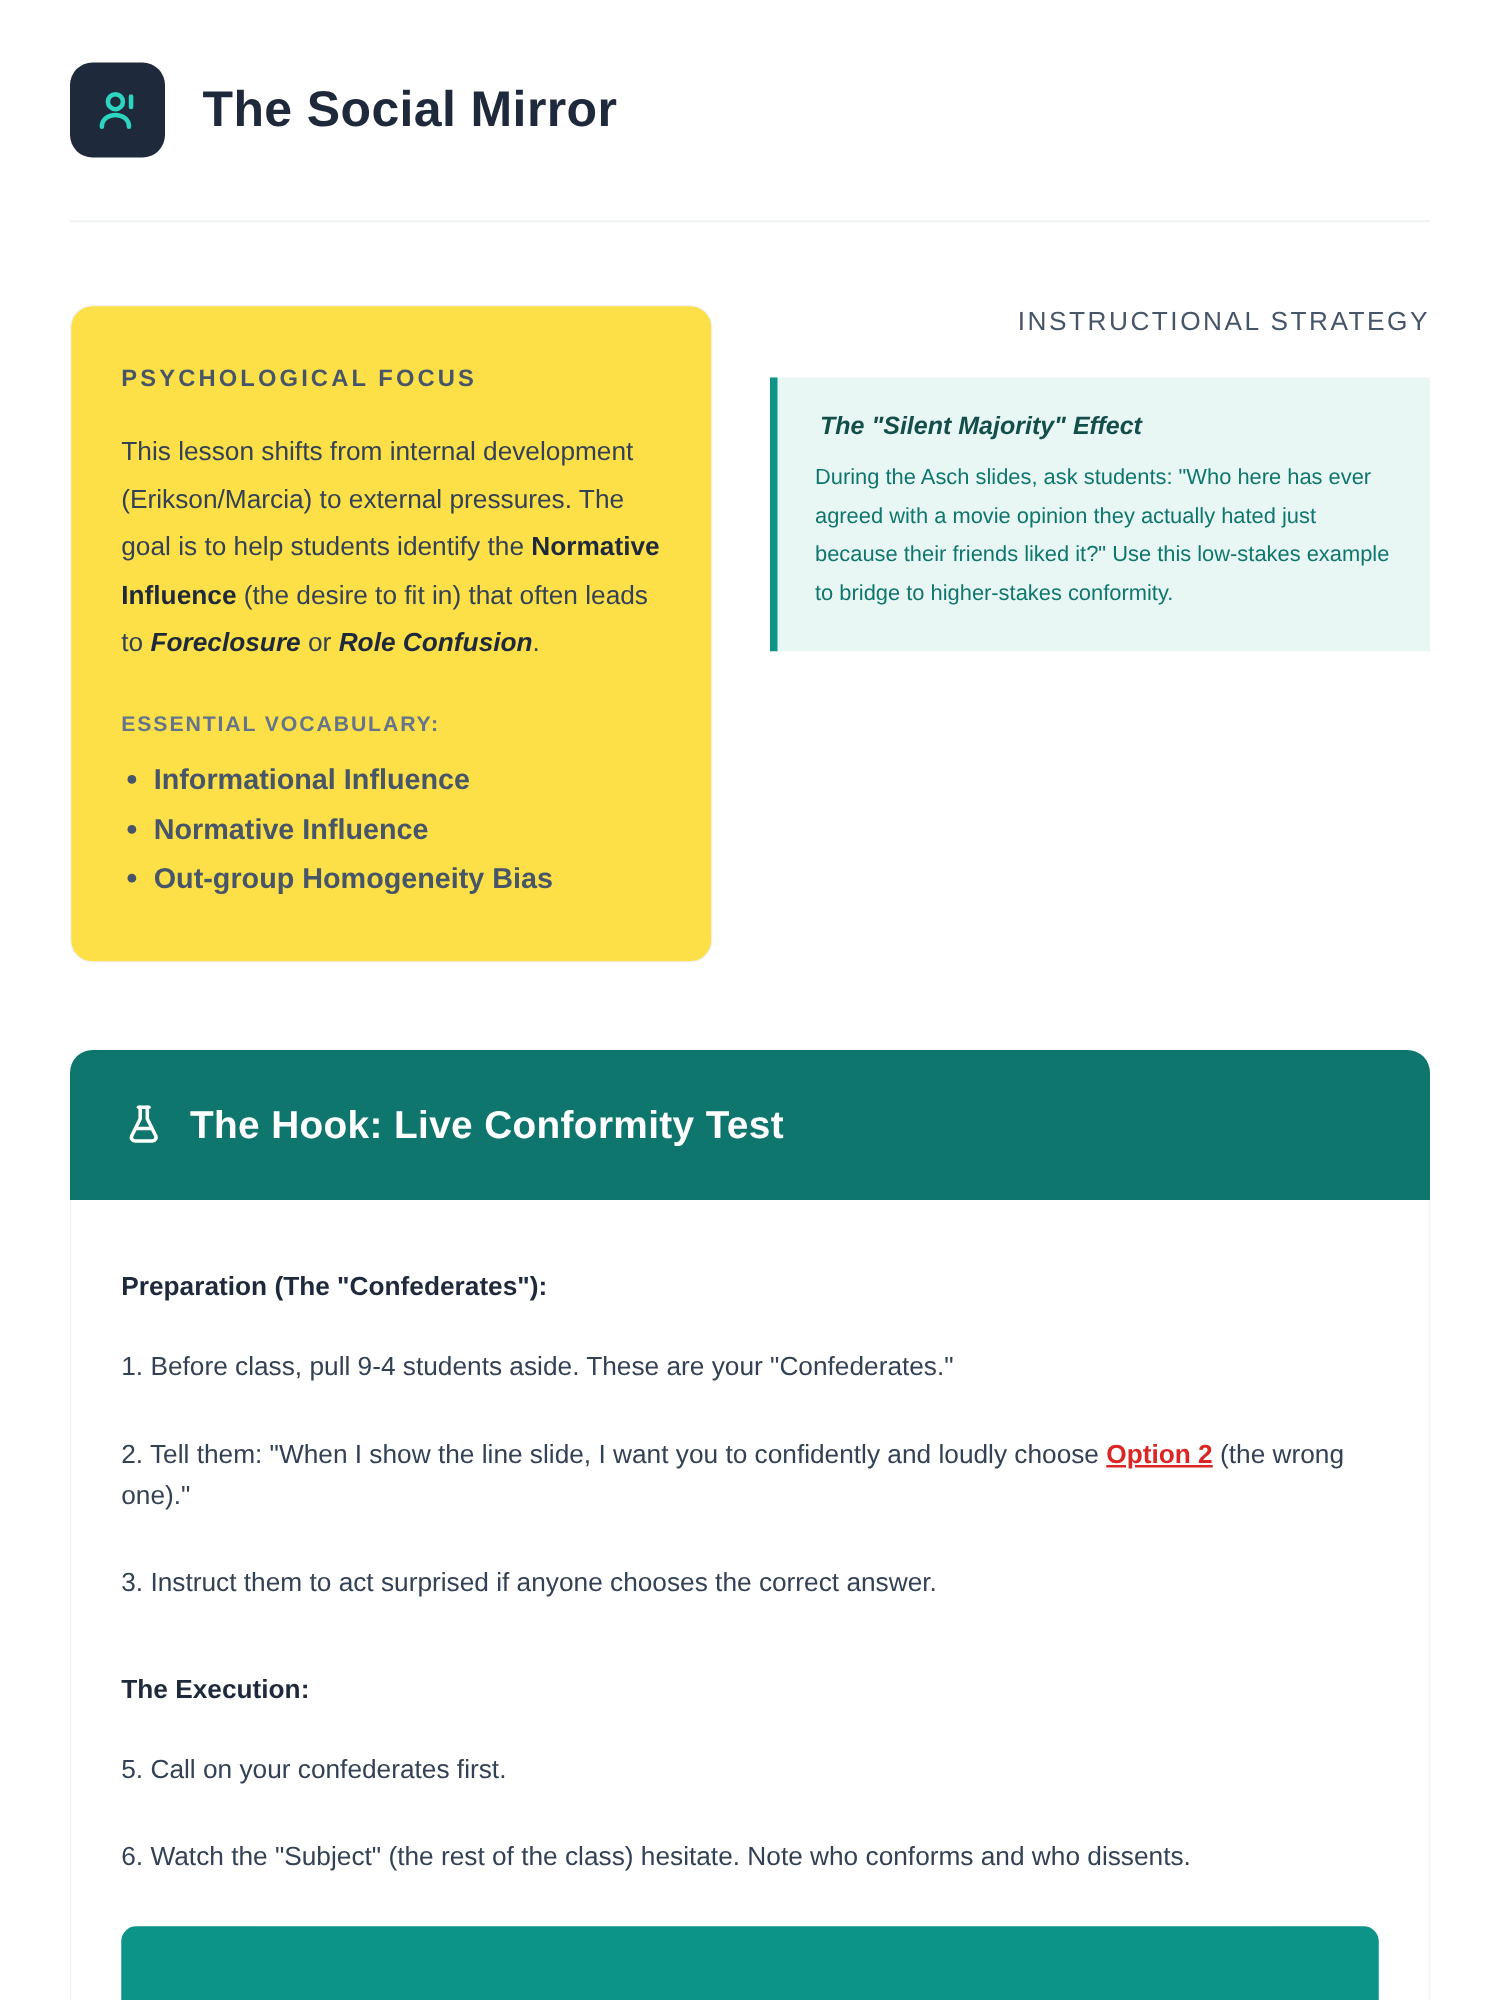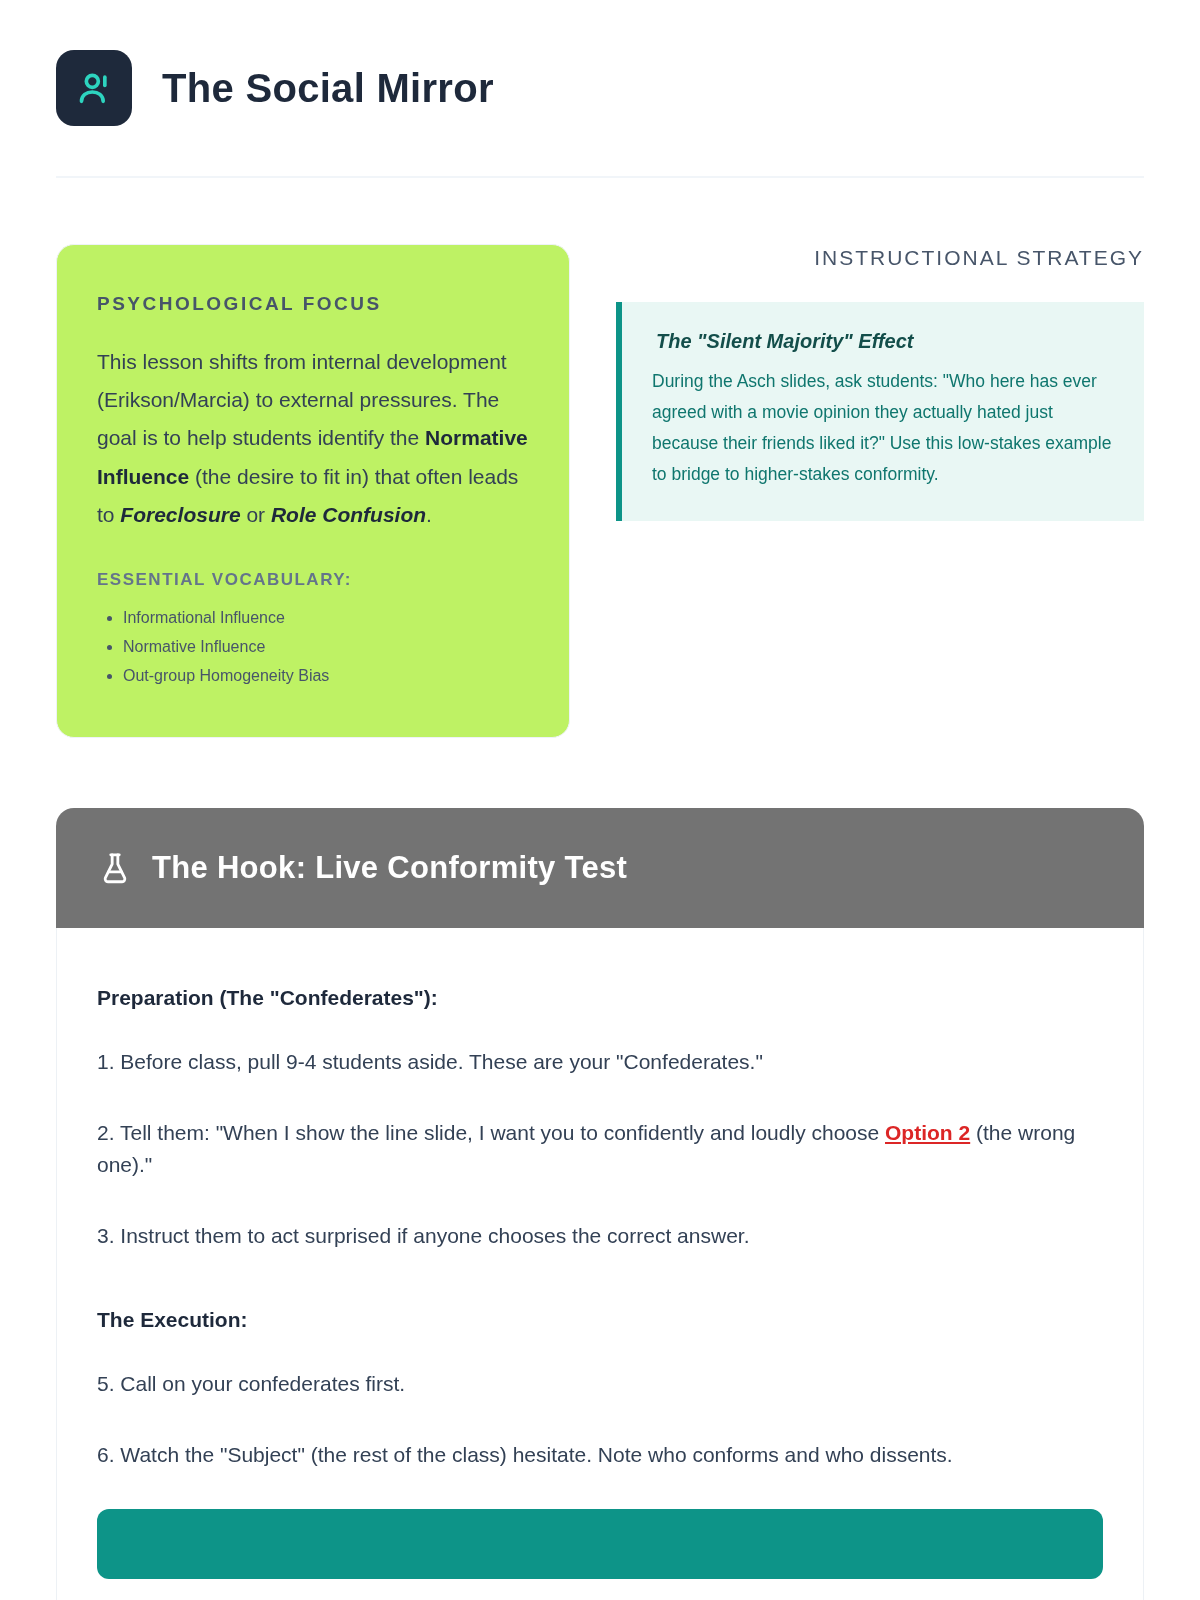--- a/index.html
+++ b/index.html
@@ -20,45 +20,45 @@
   .title-block { display: flex; flex-direction: column; gap: 8px; }
   .page-title { font-size: 40px; font-weight: 800; color: #1e293b; letter-spacing: 0.3px; }
   .page-subtitle { font-size: 23px; color: #64748b; }
   .divider { margin: 50px 56px 0 56px; border-top: 2px solid #f1f5f9; }
 
   
   .columns { display: flex; gap: 46px; padding: 66px 56px 0 56px; align-items: flex-start; }
 
   .focus-card {
     width: 514px; flex: 0 0 auto;
-    background: #bef264; border: 1px solid #eef2f7; border-radius: 18px;
+    background: #fde047; border: 1px solid #eef2f7; border-radius: 18px;
     padding: 48px 40px 44px 40px;
   }
   .focus-heading { font-size: 19px; font-weight: bold; letter-spacing: 2.5px; color: #475569; }
   .focus-body { margin-top: 28px; font-size: 21px; line-height: 1.82; color: #334155; }
   .strong { font-weight: bold; color: #1e293b; }
   .bold-italic { font-weight: bold; font-style: italic; color: #1e293b; }
   .vocab-heading { margin-top: 36px; font-size: 17px; font-weight: bold; letter-spacing: 1.5px; color: #64748b; }
   .vocab-list { margin-top: 16px; padding-left: 26px; list-style: disc; color: #475569; }
-  .vocab-list li { font-size: 16px; line-height: 1.5; margin-bottom: 5px; }
+  .vocab-list li { font-size: 23px; line-height: 1.5; margin-bottom: 5px; font-weight: bold; }
 
   .strategy-col { flex: 1 1 auto; }
   .strategy-heading { font-size: 21px; font-weight: normal; letter-spacing: 2px; color: #475569; margin-top: 2px; text-align: right; }
   .callout {
     margin-top: 32px; background: #e9f7f4; border-left: 6px solid #0d9488;
     padding: 28px 30px 30px 30px;
   }
   .callout-title { font-size: 20px; font-weight: bold; font-style: italic; color: #134e4a; padding-left: 4px; }
   .callout-body { margin-top: 13px; font-size: 17.5px; line-height: 1.78; color: #0f766e; }
 
   
   .hook { margin: 70px 56px 0 56px; }
   .hook-header {
-    background: #737373; border-radius: 18px 18px 0 0;
-    display: flex; align-items: flex-end; gap: 20px; padding: 42px 42px;
+    background: #0f766e; border-radius: 18px 18px 0 0;
+    display: flex; align-items: center; gap: 20px; padding: 42px 42px;
   }
   .hook-title { color: #ffffff; font-size: 31px; font-weight: 800; letter-spacing: 0.3px; }
   .hook-body {
     background: #ffffff; border: 1px solid #edf1f5; border-top: none;
     padding: 58px 40px 30px 40px; font-size: 21px; color: #334155;
   }
   .block-heading { font-size: 21px; font-weight: bold; color: #1e293b; margin-bottom: 36px; }
   .step { margin-bottom: 38px; line-height: 1.55; }
   .exec-heading { margin-top: 56px; }
   .highlight-red { color: #dc2626; font-weight: bold; text-decoration: underline; }

